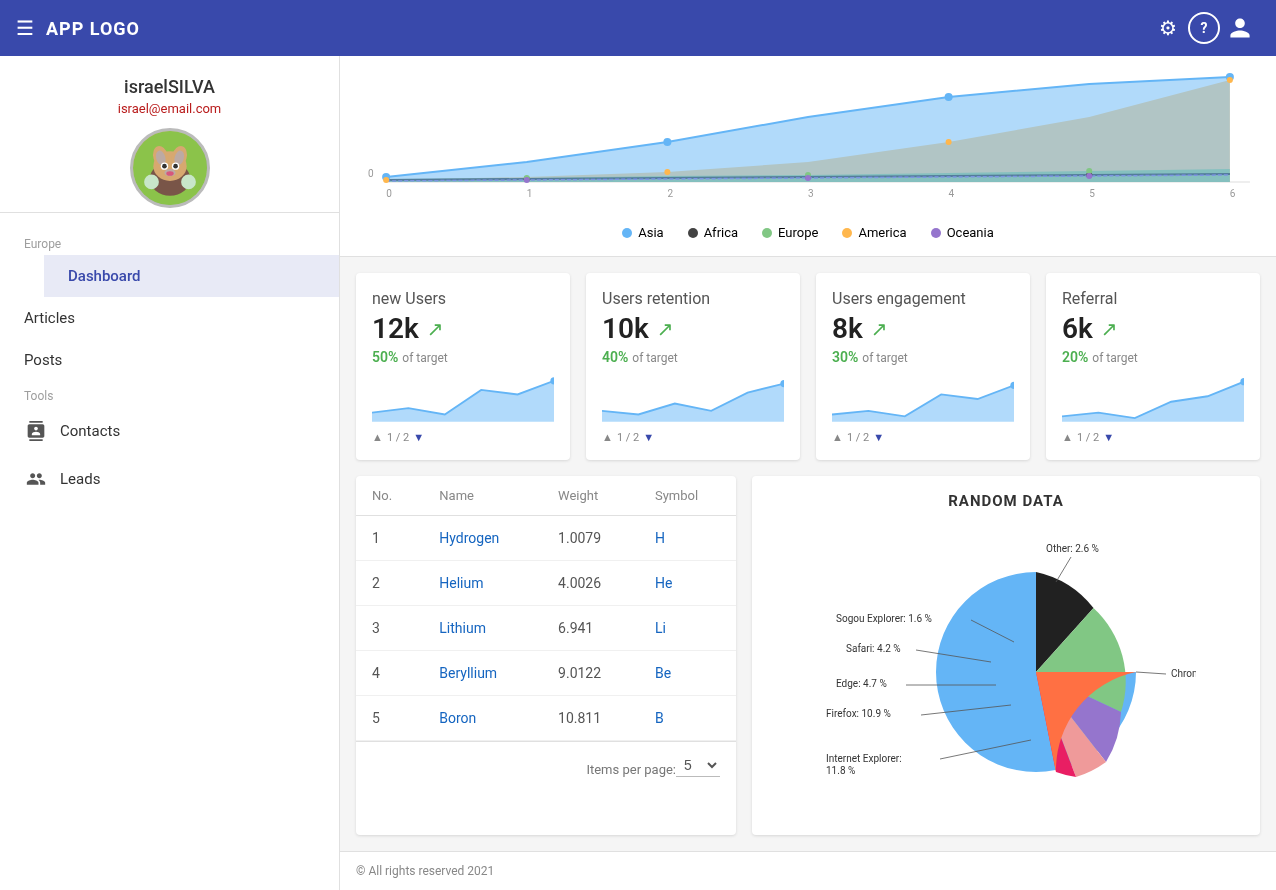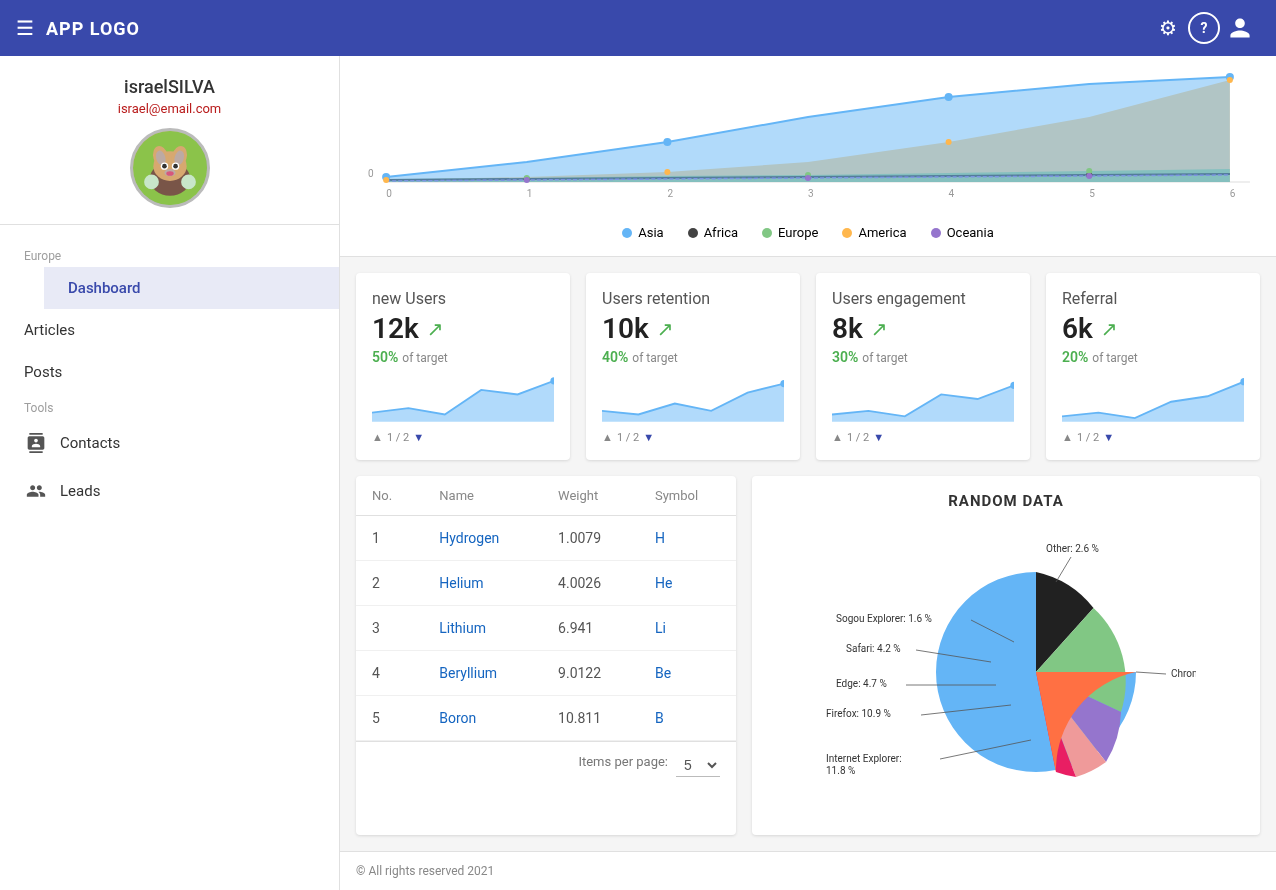--- a/index.html
+++ b/index.html
@@ -25,21 +25,21 @@
 
     
     .sidebar {
       width: 340px;
       background: white;
       flex-shrink: 0;
       display: flex;
       flex-direction: column;
       border-right: 1px solid #e0e0e0;
     }
-    .sidebar-user { text-align: center; padding: 20px 16px 16px; border-bottom: 1px solid #e0e0e0; }
+    .sidebar-user { text-align: center; padding: 20px 16px 4px; border-bottom: 1px solid #e0e0e0; }
     .sidebar-username { font-size: 18px; font-weight: 500; color: #333; margin-bottom: 4px; }
     .sidebar-email { font-size: 13px; color: #b91c1c; margin-bottom: 12px; }
     .avatar-placeholder {
       width: 80px; height: 80px; border-radius: 50%; background: linear-gradient(135deg, #c8a96e 0%, #a0c878 40%, #8aba60 70%, #b8d890 100%);
       margin: 0 auto; border: 3px solid #bbb;
       display: flex; align-items: center; justify-content: center; overflow: hidden; position: relative;
     }
     .dog-svg { width: 78px; height: 78px; border-radius: 50%; }
 
     .sidebar-nav { padding: 16px 0; }
@@ -85,21 +85,21 @@
     table { width: 100%; border-collapse: collapse; }
     table thead tr { border-bottom: 1px solid #e0e0e0; }
     table th { padding: 12px 16px; text-align: left; font-size: 13px; color: #888; font-weight: 400; }
     table td { padding: 14px 16px; font-size: 14px; border-bottom: 1px solid #f0f0f0; }
     table td.num { color: #555; }
     table td.name, table td.sym { color: #1565c0; }
     table td.weight { color: #555; }
     .table-pagination { padding: 12px 16px; display: flex; align-items: center; justify-content: flex-end; gap: 8px; border-top: 1px solid #e0e0e0; font-size: 13px; color: #777; }
     .pag-btn { cursor: pointer; color: #555; font-size: 16px; padding: 4px; }
     .pag-btn.disabled { color: #ccc; }
-    .items-per-page { display: flex; align-items: flex-start; gap: 8px; padding: 12px 16px; justify-content: flex-end; border-top: 1px solid #e0e0e0; font-size: 13px; color: #777; }
+    .items-per-page { display: flex; align-items: flex-end; padding: 12px 16px; justify-content: flex-end; border-top: 1px solid #e0e0e0; font-size: 13px; color: #777; }
     .per-page-select { border: none; border-bottom: 1px solid #bbb; font-size: 14px; color: #555; padding: 2px 4px; background: white; cursor: pointer; }
 
     
     .pie-section { background: white; border-radius: 4px; width: 508px; flex-shrink: 0; box-shadow: 0 1px 3px rgba(0,0,0,0.12); padding: 16px; }
     .pie-title { text-align: center; font-size: 15px; font-weight: 700; color: #333; letter-spacing: 1px; margin-bottom: 12px; }
 
     
     .content-scroll { flex: 1; overflow-y: auto; display: flex; flex-direction: column; }
     .content-scroll::-webkit-scrollbar { width: 8px; }
     .content-scroll::-webkit-scrollbar-track { background: #f0f0f0; }

